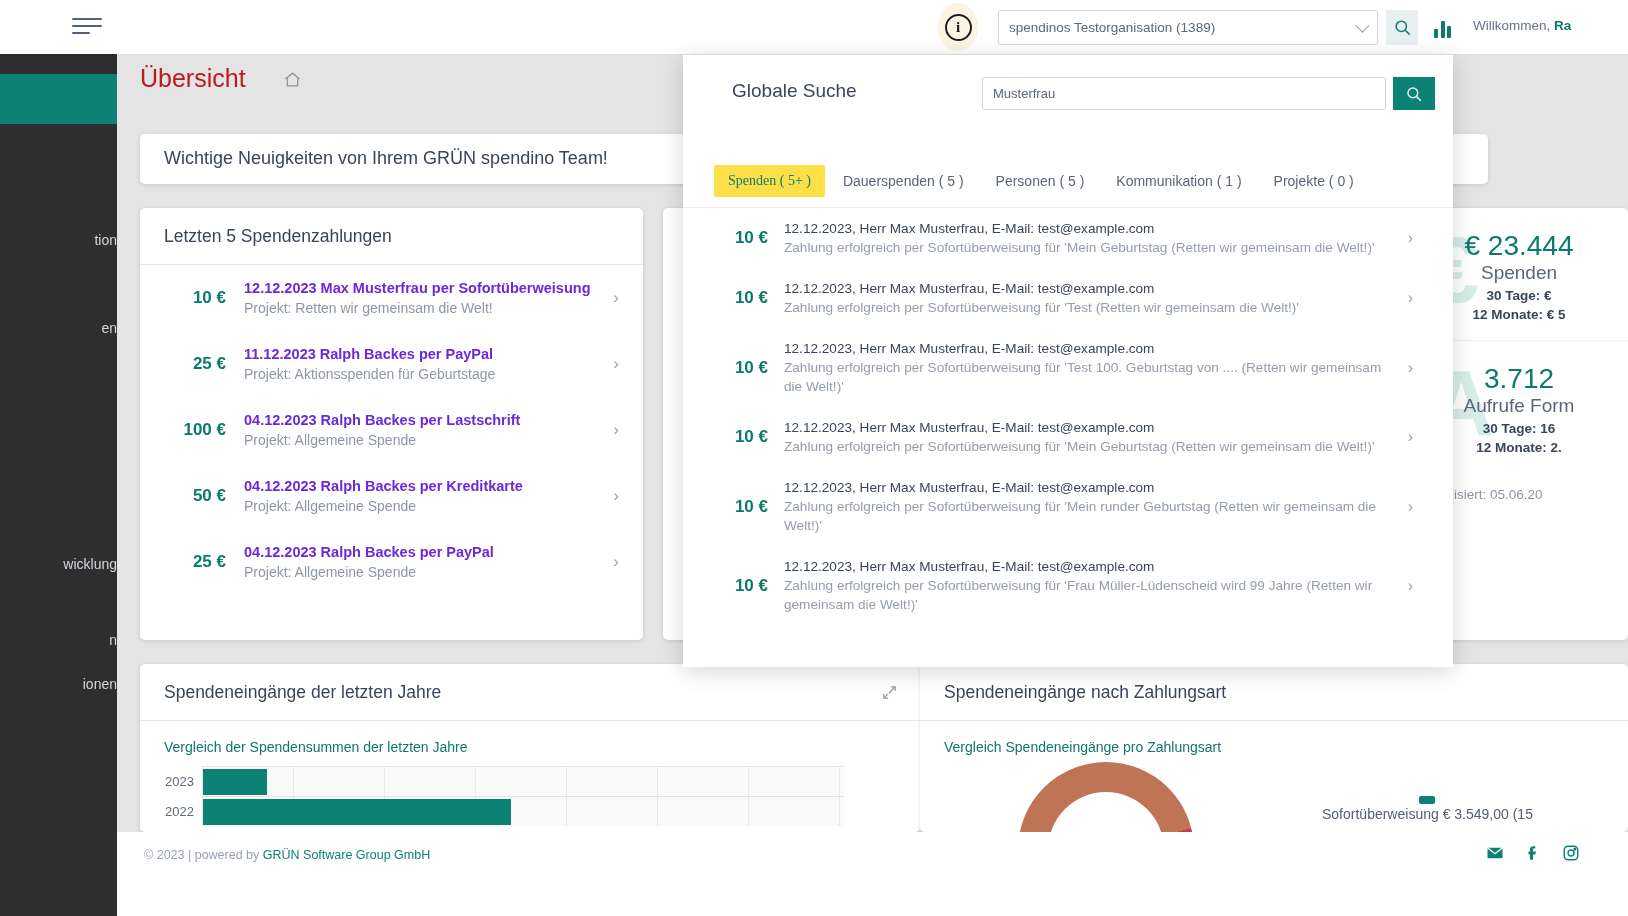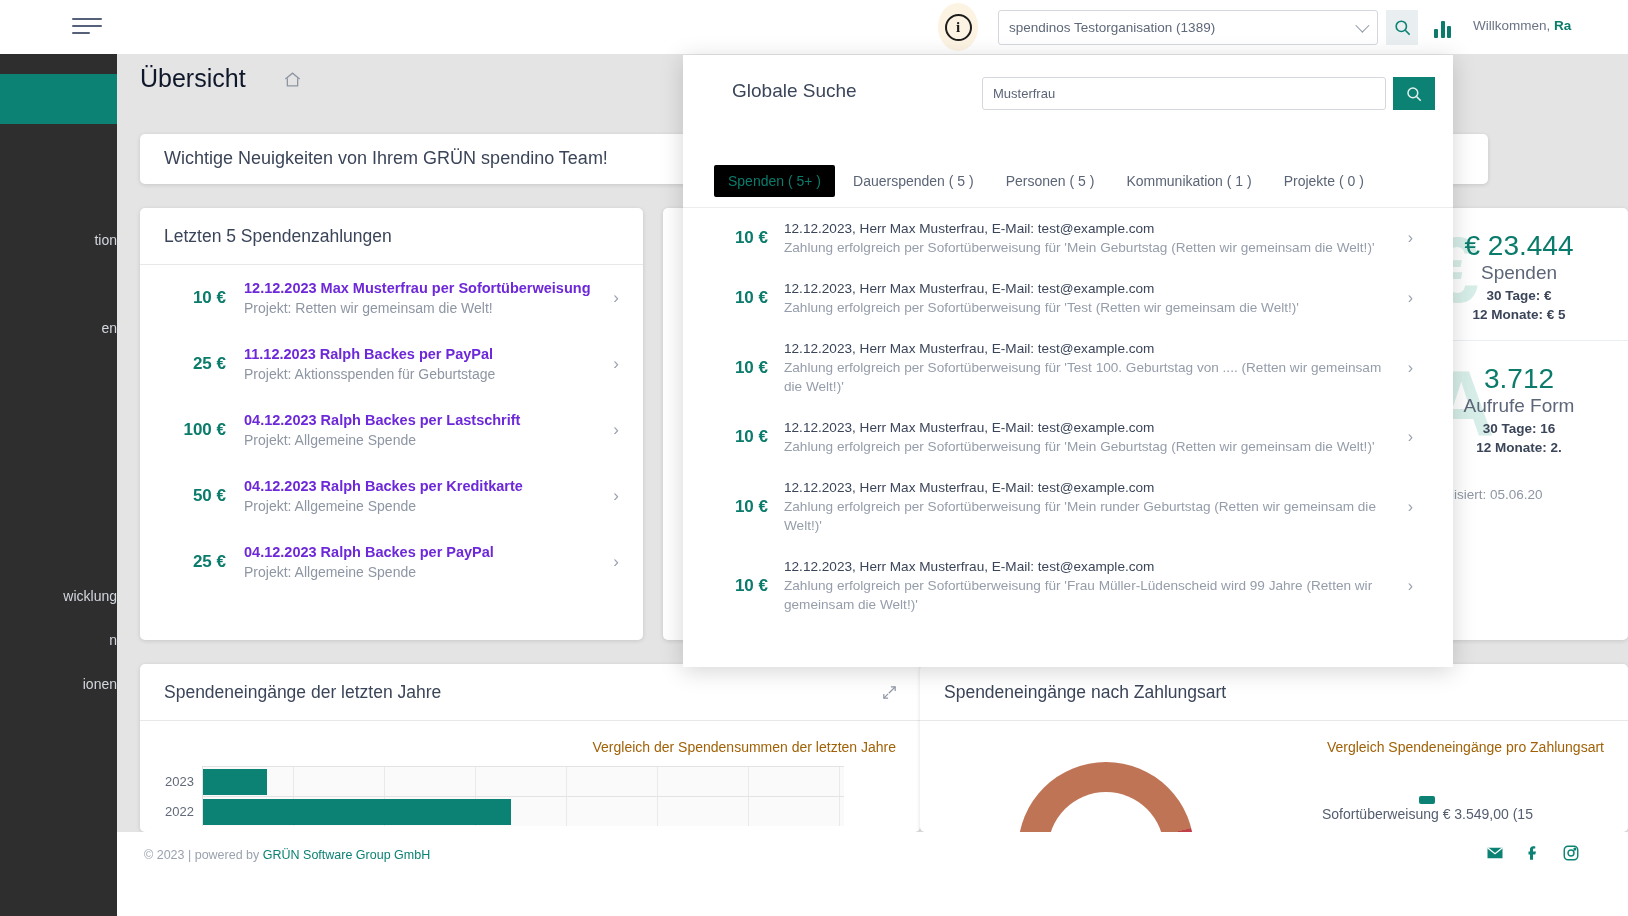--- a/index.html
+++ b/index.html
@@ -96,21 +96,21 @@
   }
   #sidebar .nav-item span{ direction:ltr; unicode-bidi:embed; }
 
   
   #page{
     position:absolute; left:117px; top:54px; width:1511px; height:778px;
     background:#e4e4e4; z-index:5;
   }
   #page-title{
     position:absolute; left:140px; top:64px;
-    font-size:25px; color:#0f172a; font-weight:400; z-index:6;
+    font-size:25px; color:#b91c1c; font-weight:400; z-index:6;
   }
   #home-icon{
     position:absolute; left:283px; top:70px; z-index:6; cursor:pointer;
   }
 
   .card{
     position:absolute; background:#fff; border-radius:5px;
     box-shadow:0 1px 4px rgba(0,0,0,.13);
     z-index:6;
   }
@@ -151,21 +151,21 @@
   .stat-sub{ font-size:13.5px; color:#3b4559; font-weight:700; white-space:nowrap; margin-top:4px;}
   .stat-ghost{
     position:absolute; left:18px; top:10px;
     font-size:92px; color:#d7eee8; z-index:-1; font-weight:700;
   }
   #stat-updated{ font-size:13.5px; color:#8e96a3; padding:14px 0 0 8px; white-space:nowrap;}
 
   
   #card-years{ left:140px; top:664px; width:780px; height:168px; }
   #card-payment{ left:920px; top:664px; width:708px; height:168px; }
-  .chart-sub{ font-size:14px; color:#a16207; padding:18px 24px 0 24px;text-align:right; }
+  .chart-sub{ font-size:14px; color:#0f766e; padding:18px 24px 0 24px; }
   #expand-icon{ position:absolute; right:22px; top:20px; cursor:pointer;}
 
   .bars{ position:absolute; left:164px; top:766px; width:680px; z-index:7;}
   .bar-row{ display:flex; align-items:center; height:30px; }
   .bar-lbl{ width:38px; text-align:right; padding-right:8px; font-size:13px; color:#61697a;}
   .bar-track{ position:relative; flex:1; height:30px; background:#fafafa;
     border-left:1px solid #e3e3e3; border-top:1px solid #e3e3e3;
     background-image:repeating-linear-gradient(to right, transparent, transparent 90px, #e9e9e9 90px, #e9e9e9 91px);
   }
   .bar-fill{ position:absolute; left:0; top:2px; height:26px; background:#0b8273;
@@ -224,21 +224,21 @@
     background-size:4px 4px;
   }
   #tabs{
     position:absolute; left:31px; top:110px; display:flex; gap:4px;
     border-bottom:none;
   }
   .tab{
     padding:8px 14px; font-size:14px; color:#5b6576; cursor:pointer;
     white-space:nowrap; border-radius:2px;
   }
-  .tab.active{ background:#000000; color:#0b7b6b; }
+  .tab.active{ background:#fde047; color:#0b7b6b;font-family:Liberation Serif, serif; }
   #tab-divider{
     position:absolute; left:0; top:152px; width:770px; height:1px;
     background:#ececec;
   }
   #results{ position:absolute; left:0; top:153px; width:770px; height:459px; }
   .res-row{
     position:relative; display:flex; align-items:center;
     padding:11px 0 11px 0; min-height:60px;
   }
   .res-amt{
@@ -253,21 +253,21 @@
     color:#9aa2ae; font-size:16px;
   }
 </style>
 </head>
 <body>
 
 <div id="sidebar">
   <div class="nav-active"></div>
   <div class="nav-item" style="top:178px;"><span>tion</span></div>
   <div class="nav-item" style="top:266px;"><span>en</span></div>
-  <div class="nav-item" style="top:534px;padding-left:48px;"><span>wicklung</span></div>
+  <div class="nav-item" style="top:502px;padding-left:48px;"><span>wicklung</span></div>
   <div class="nav-item" style="top:578px;"><span>n</span></div>
   <div class="nav-item" style="top:622px;"><span>ionen</span></div>
 </div>
 
 <div id="page"></div>
 
 <div id="page-title">Übersicht</div>
 <div id="home-icon">
   <svg width="19" height="19" viewBox="0 0 24 24" fill="none" stroke="#8d95a3" stroke-width="1.6">
     <path d="M3 11.5L12 4l9 7.5"></path>

